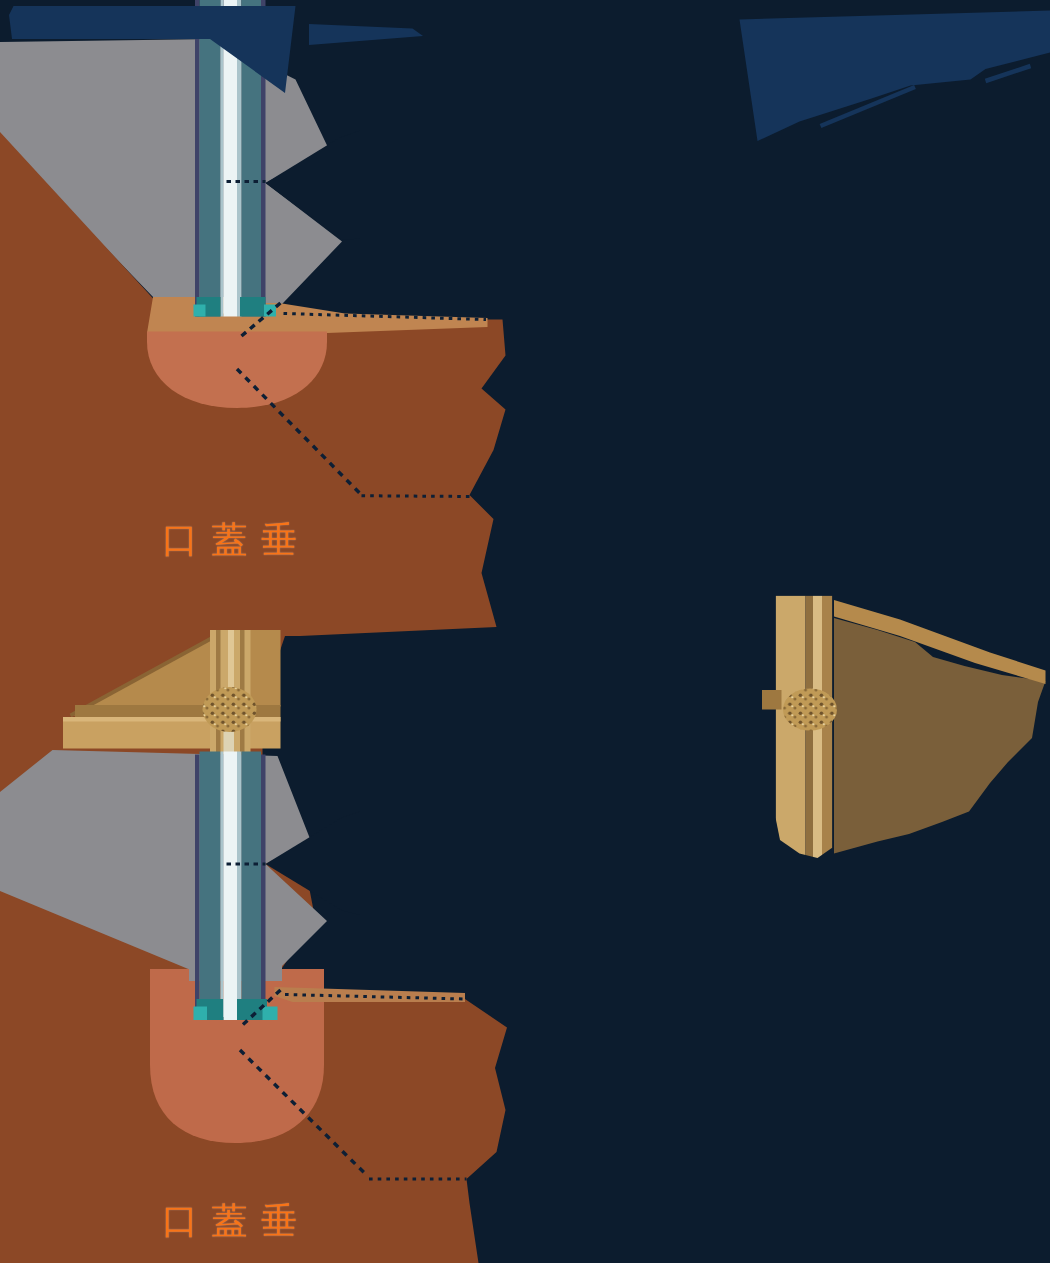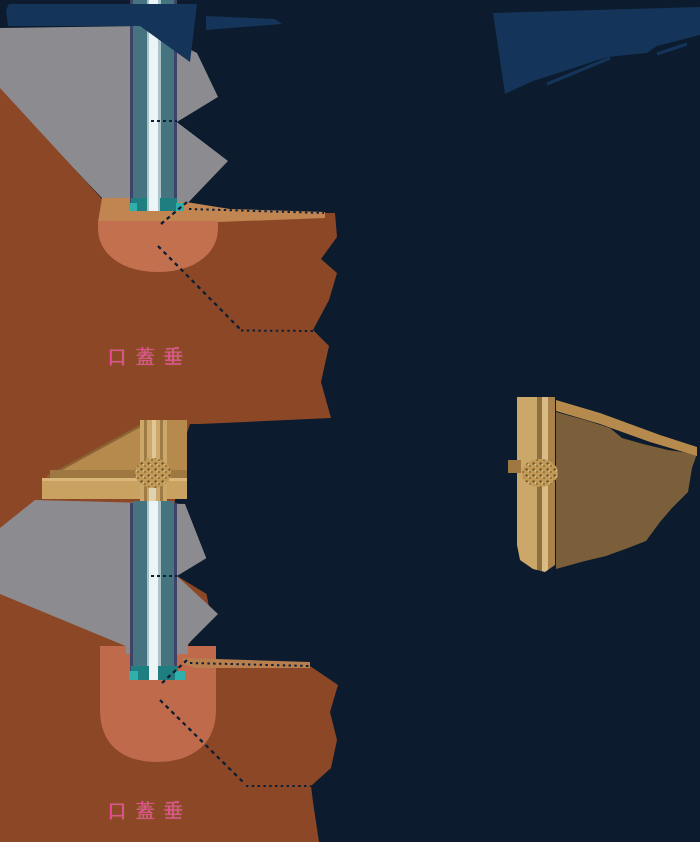--- a/index.html
+++ b/index.html
@@ -1,21 +1,21 @@
 <!DOCTYPE html>
 <html><head>
 <meta charset="utf-8">
 <style>
   html,body{margin:0;padding:0;background:#0c1c2e;}
   #stage{position:relative;width:700px;height:842px;overflow:hidden;
          font-family:"Liberation Sans",sans-serif;}
   #stage svg{position:absolute;left:0;top:0;}
-  .uvula-label{position:absolute;color:#ec4899;
+  .uvula-label{position:absolute;color:#f97316;
         font-family:"Liberation Serif","DejaVu Serif",serif;
-        font-size:19px;letter-spacing:9px;white-space:nowrap;
+        font-size:24px;letter-spacing:9px;white-space:nowrap;
         text-shadow:0 0 1px rgba(255,255,255,.4);}
   #label-top{left:108px;top:344px;}
   #label-bottom{left:108px;top:798px;}
 </style>
 </head>
 <body>
 
 <div id="stage">
 <svg width="700" height="842" viewBox="0 0 700 842">
   <defs>

